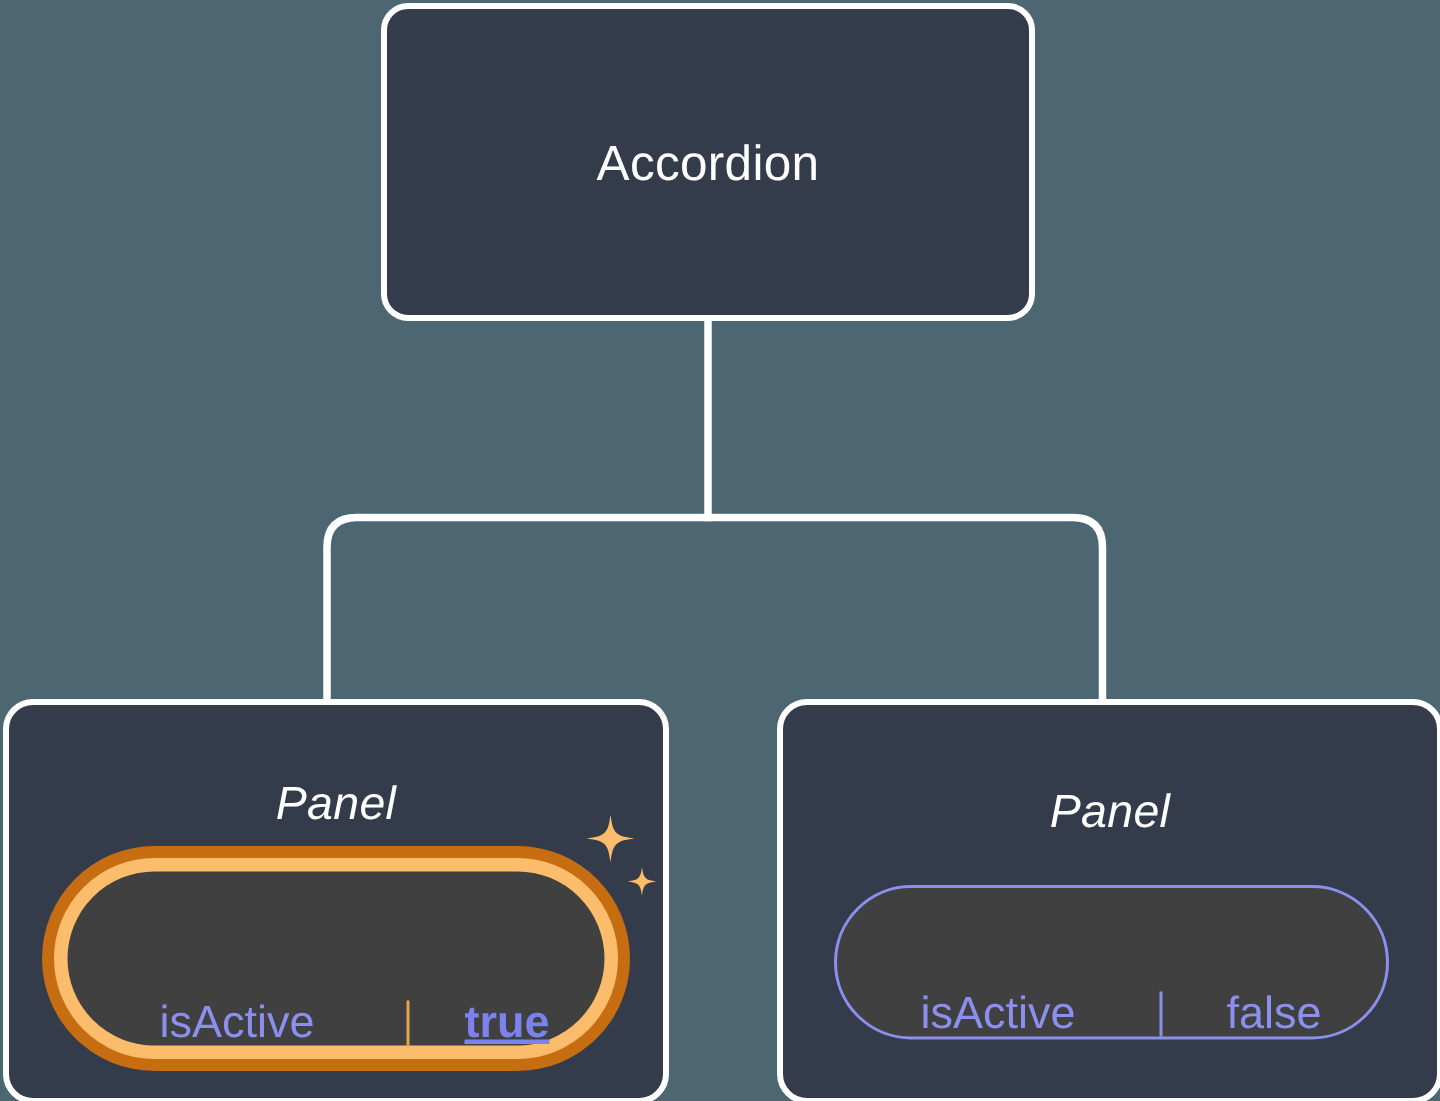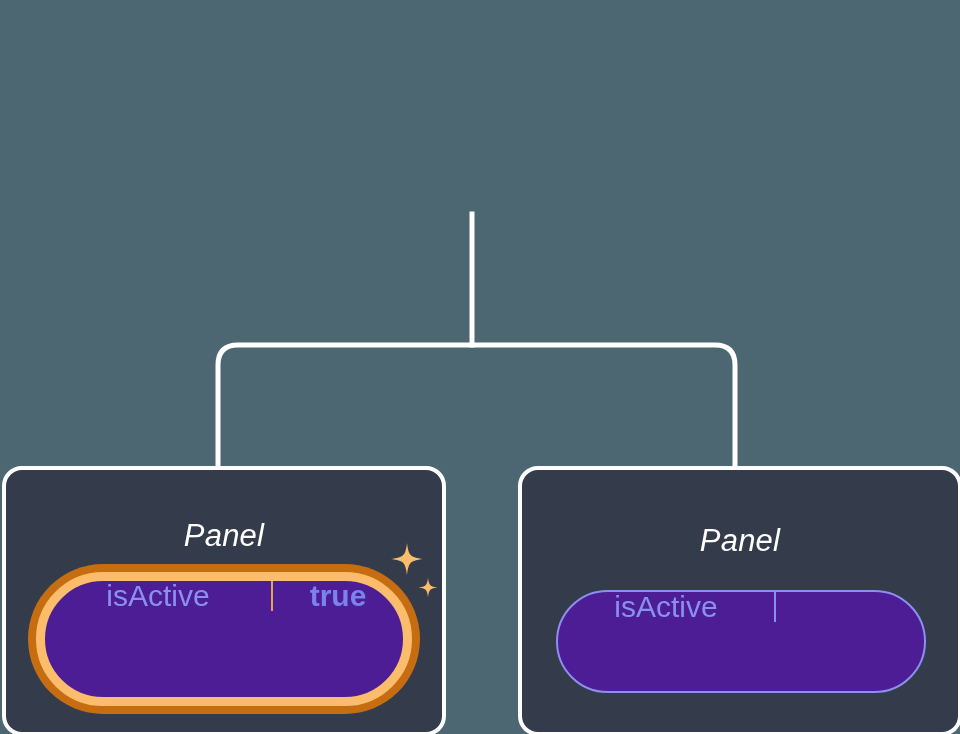--- a/index.html
+++ b/index.html
@@ -79,23 +79,23 @@
   
   .pill-wrap {
     position: absolute;
     display: flex;
     align-items: center;
   }
 
   .pill {
     box-sizing: border-box;
     display: flex;
-    align-items: flex-start;
+    align-items: flex-end;
     border-radius: 999px;
-    background: #4c1d95;
+    background: #404040;
   }
 
   
   .pill-plain {
     border: 2px solid #8b90ee;
   }
 
   
   .pill-highlight {
     border: 9px solid #fbbd6b;
@@ -131,20 +131,21 @@
     height: 134px;
   }
   .pill-left .pill-key {
     width: 226px;
     font-size: 30px;
     border-right: 2px solid #e3a64f;
   }
   .pill-left .pill-val-strong {
     width: 130px;
     font-size: 30px;
+    text-decoration: underline;
   }
 
   
   .pill-right {
     left: 556px;
     top: 590px;
     width: 370px;
     height: 103px;
   }
   .pill-right .pill-key {
@@ -170,20 +171,23 @@
 </head>
 <body>
 
 <div id="tree-canvas">
 
   <svg class="connectors" viewBox="0 0 960 734" xmlns="http://www.w3.org/2000/svg">
     <path d="M 472 214 L 472 345" fill="none" stroke="#ffffff" stroke-width="5" stroke-linecap="square"></path>
     <path d="M 218 466 L 218 365 Q 218 345 238 345 L 715 345 Q 735 345 735 365 L 735 466" fill="none" stroke="#ffffff" stroke-width="5" stroke-linecap="butt"></path>
   </svg>
 
+  <div class="node node-root">
+    <span class="node-title">Accordion</span>
+  </div>
 
   <div class="node node-panel node-panel-left">
     <span class="node-title">Panel</span>
   </div>
 
   <div class="pill-wrap pill-left">
     <div class="pill pill-highlight" style="width:100%;height:100%;">
       <div class="pill-cell pill-key">isActive</div>
       <div class="pill-cell pill-val-strong">true</div>
     </div>
@@ -194,16 +198,17 @@
     <path d="M 40 42 C 41 49.5 42.1 50.6 49.6 51.6 C 42.1 52.6 41 53.7 40 61.2 C 39 53.7 37.9 52.6 30.4 51.6 C 37.9 50.6 39 49.5 40 42 Z" fill="#fbbd6b"></path>
   </svg>
 
   <div class="node node-panel node-panel-right">
     <span class="node-title">Panel</span>
   </div>
 
   <div class="pill-wrap pill-right">
     <div class="pill pill-plain" style="width:100%;height:100%;">
       <div class="pill-cell pill-key">isActive</div>
+      <div class="pill-cell pill-val">false</div>
     </div>
   </div>
 
 </div>
 
 </body></html>

